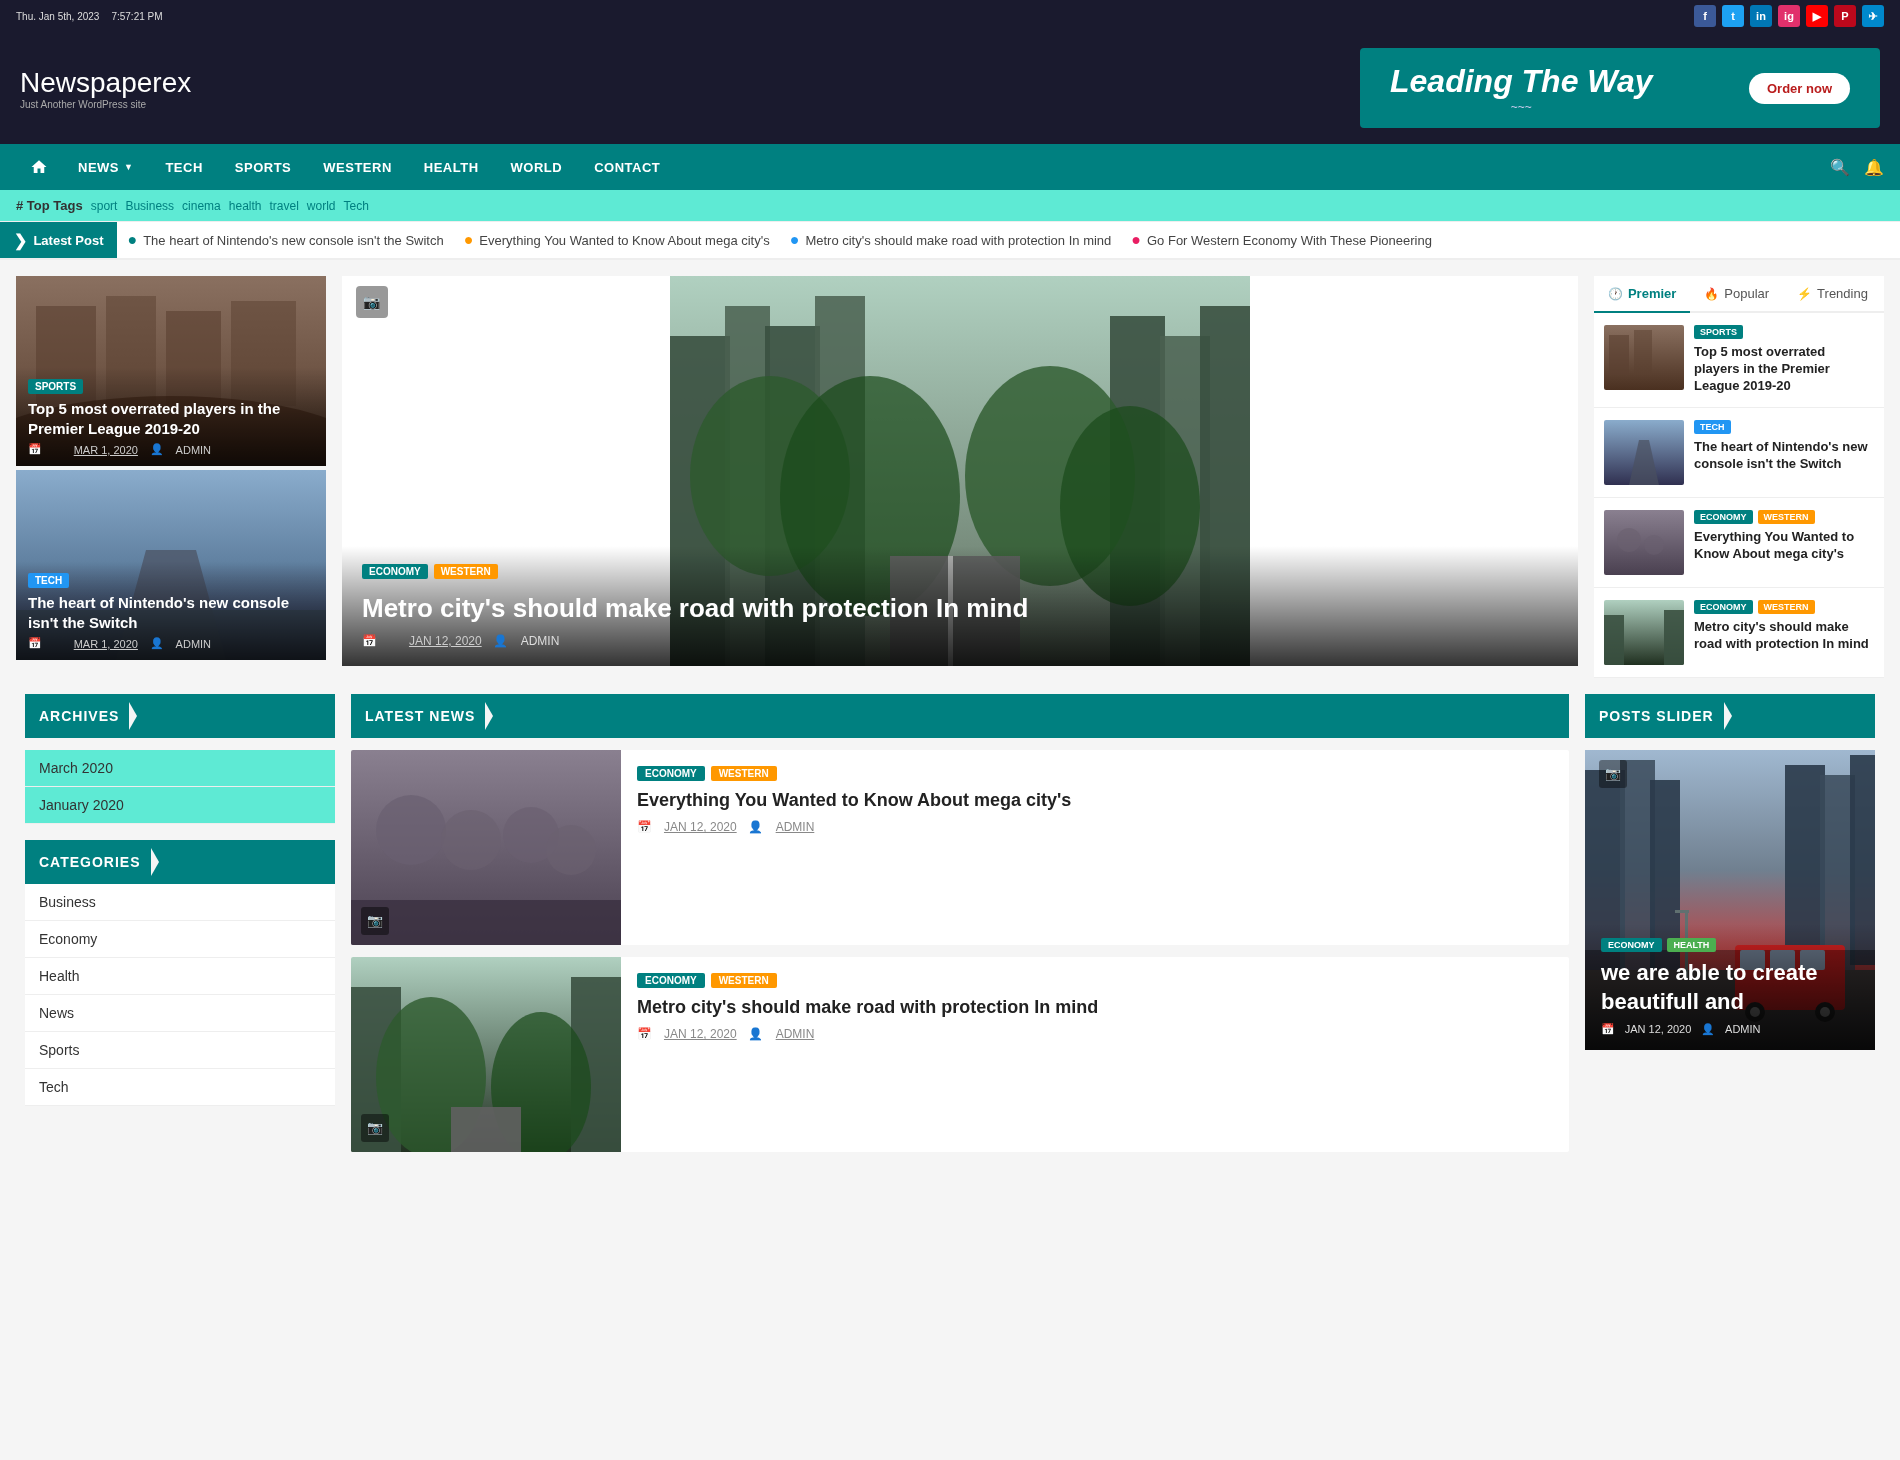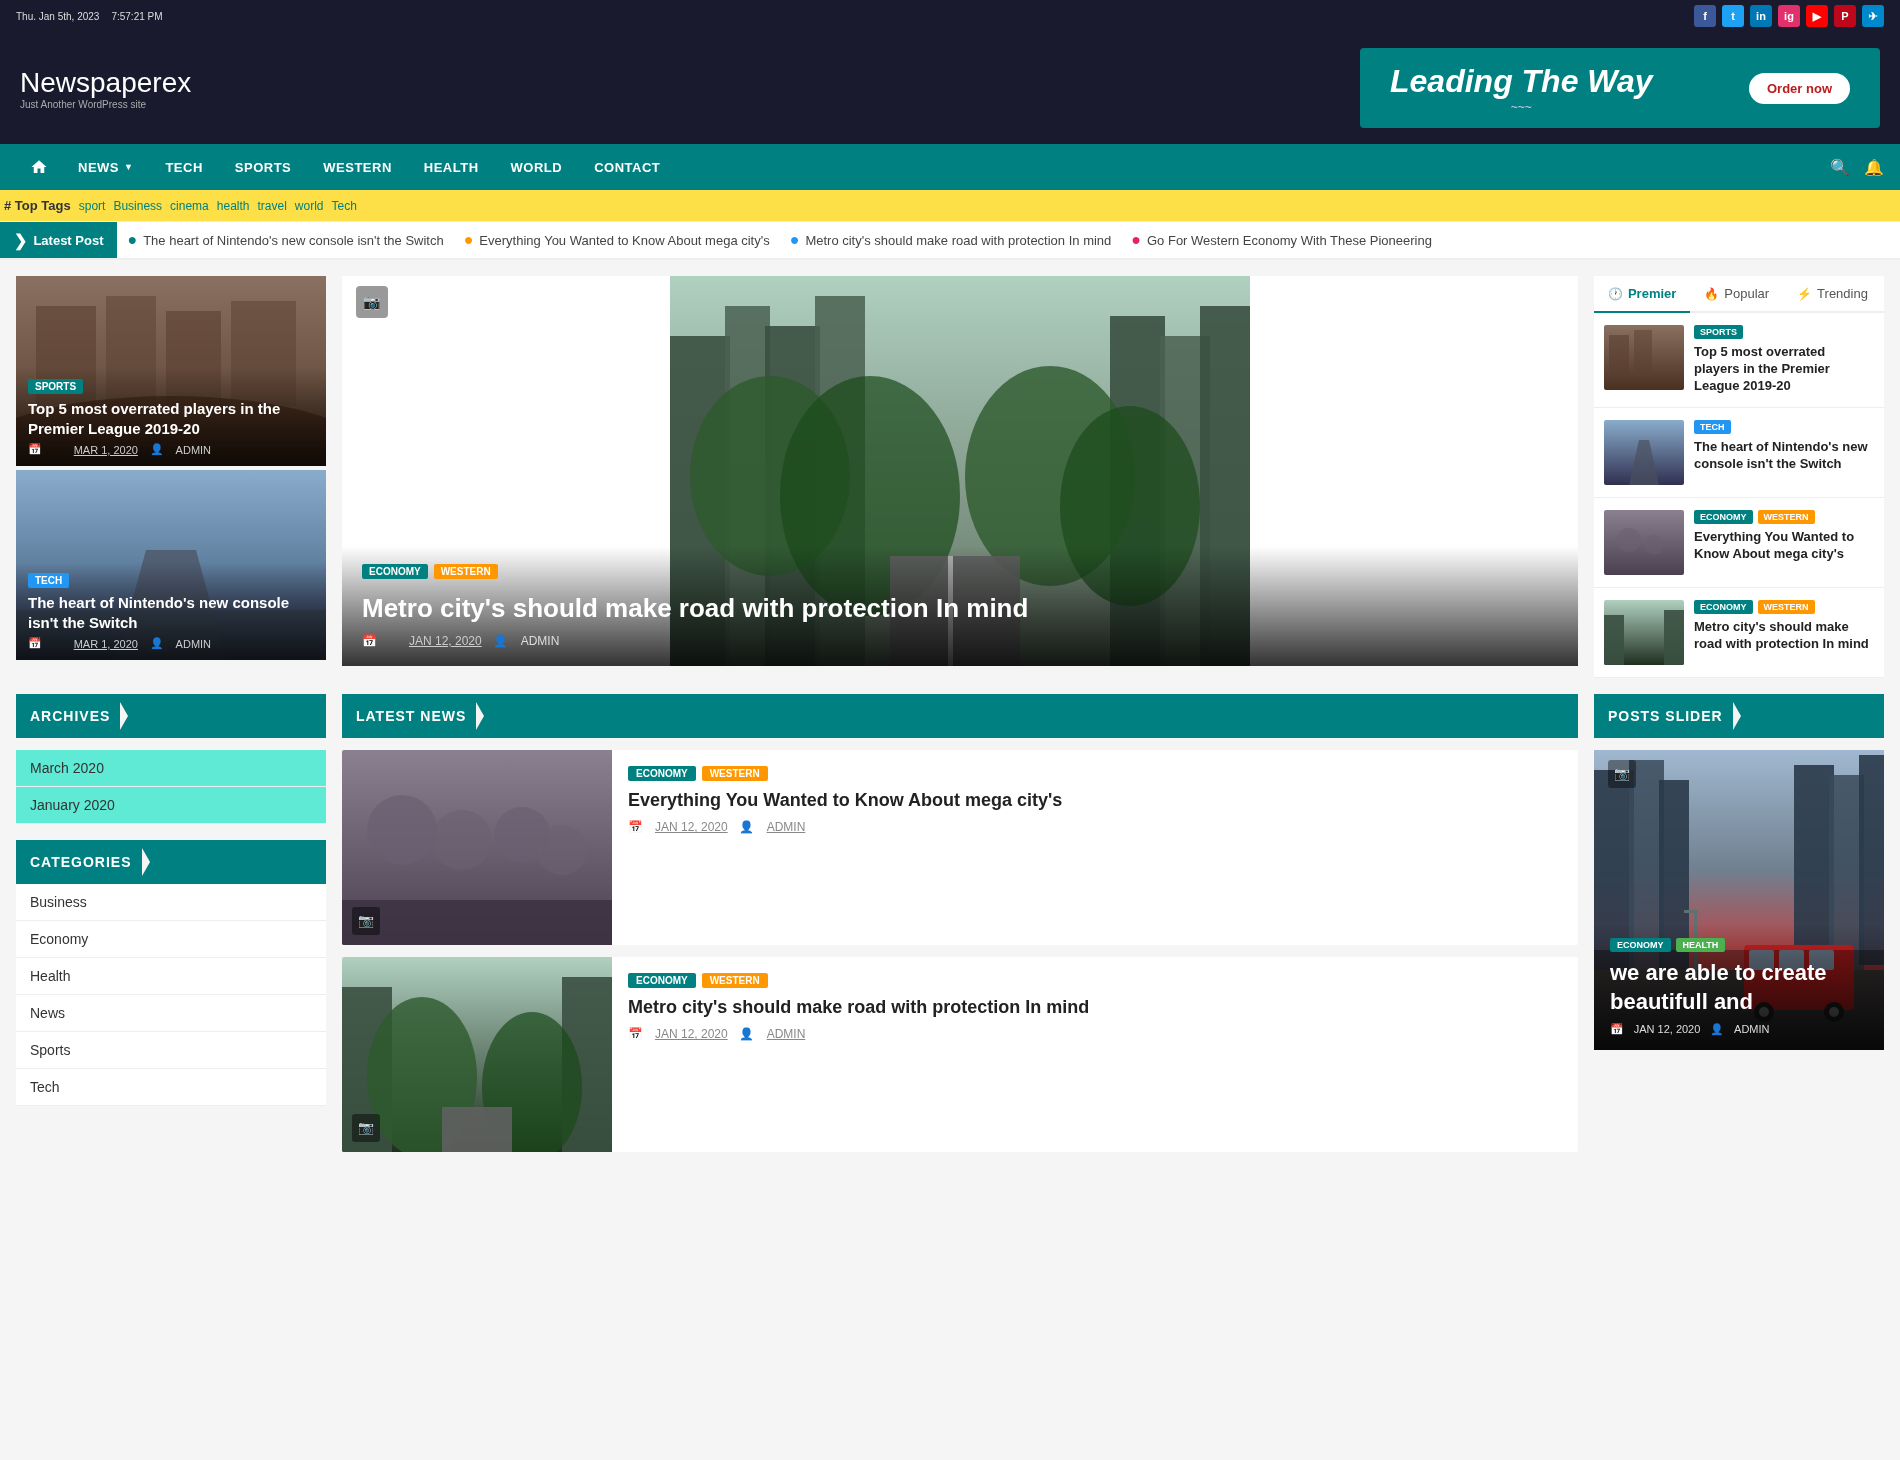--- a/index.html
+++ b/index.html
@@ -29,21 +29,21 @@
     
     .nav { background: #008080; display: flex; align-items: center; padding: 0 16px; height: 46px; }
     .nav-home { color: white; padding: 0 14px; height: 46px; display: flex; align-items: center; cursor: pointer; }
     .nav-home svg { width: 18px; height: 18px; fill: white; }
     .nav-item { color: white; padding: 0 16px; height: 46px; display: flex; align-items: center; font-size: 13px; font-weight: bold; cursor: pointer; text-transform: uppercase; letter-spacing: 0.5px; }
     .nav-item.has-arrow::after { content: '▼'; font-size: 9px; margin-left: 5px; }
     .nav-right { margin-left: auto; display: flex; gap: 14px; }
     .nav-icon { color: white; cursor: pointer; font-size: 16px; }
 
     
-    .top-tags { background: #fde047; padding: 8px 4px; display: flex; align-items: center; gap: 8px; border-bottom: 1px solid #eee; }
+    .top-tags { background: #5eead4; padding: 8px 16px; display: flex; align-items: center; gap: 8px; border-bottom: 1px solid #eee; }
     .top-tags-label { font-weight: bold; font-size: 13px; color: #333; }
     .tag-link { color: #008080; font-size: 12px; cursor: pointer; text-decoration: none; }
 
     
     .ticker { background: white; display: flex; align-items: center; border-bottom: 2px solid #eee; padding: 0; height: 38px; overflow: hidden; }
     .ticker-label { background: #008080; color: white; padding: 0 14px; height: 38px; display: flex; align-items: center; font-size: 13px; font-weight: bold; flex-shrink: 0; }
     .ticker-items { display: flex; align-items: center; padding: 0 10px; gap: 20px; overflow: hidden; }
     .ticker-item { display: flex; align-items: center; gap: 6px; font-size: 13px; color: #444; white-space: nowrap; cursor: pointer; }
     .ticker-item .dot { color: #008080; font-size: 16px; }
 
@@ -84,21 +84,21 @@
     .right-card { display: flex; gap: 10px; padding: 12px 10px; border-bottom: 1px solid #eee; cursor: pointer; }
     .right-card-img { width: 80px; height: 65px; flex-shrink: 0; overflow: hidden; border-radius: 2px; }
     .right-card-content { flex: 1; }
     .right-cat-badges { display: flex; gap: 5px; margin-bottom: 5px; flex-wrap: wrap; }
     .right-cat-badge { background: #008080; color: white; font-size: 9px; padding: 2px 6px; border-radius: 2px; font-weight: bold; text-transform: uppercase; }
     .right-cat-badge.tech { background: #2196F3; }
     .right-cat-badge.western { background: #ff9800; }
     .right-card-title { font-size: 13px; font-weight: bold; line-height: 1.3; color: #222; }
 
     
-    .sections-row { display: flex; gap: 16px; padding: 0 16px 16px; }
+    .sections-row { display: flex; gap: 16px; padding: 0 25px 16px; }
     .section-left { width: 310px; flex-shrink: 0; }
     .section-center { flex: 1; }
     .section-right { width: 290px; flex-shrink: 0; }
 
     .section-header { background: #008080; color: white; font-size: 14px; font-weight: bold; padding: 8px 14px; text-transform: uppercase; letter-spacing: 1px; margin-bottom: 12px; display: flex; align-items: center; }
     .section-header::after { content: ''; display: inline-block; border-left: 8px solid #f5f5f5; border-top: 14px solid transparent; border-bottom: 14px solid transparent; margin-left: 10px; }
 
     
     .archive-list { background: #5eead4; }
     .archive-item { padding: 10px 14px; border-bottom: 1px solid #eee; cursor: pointer; color: #333; font-size: 14px; }

